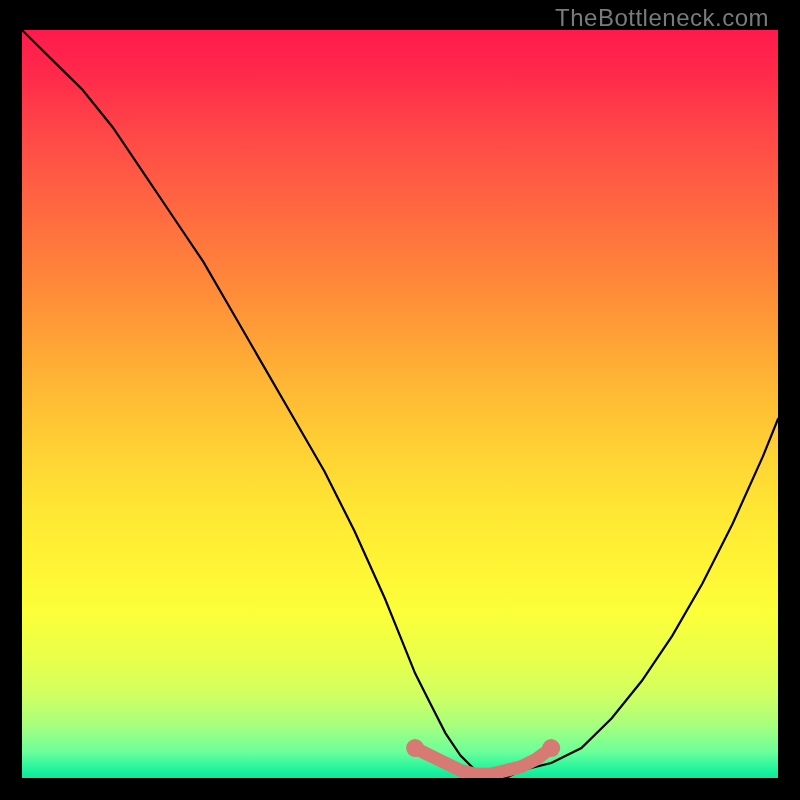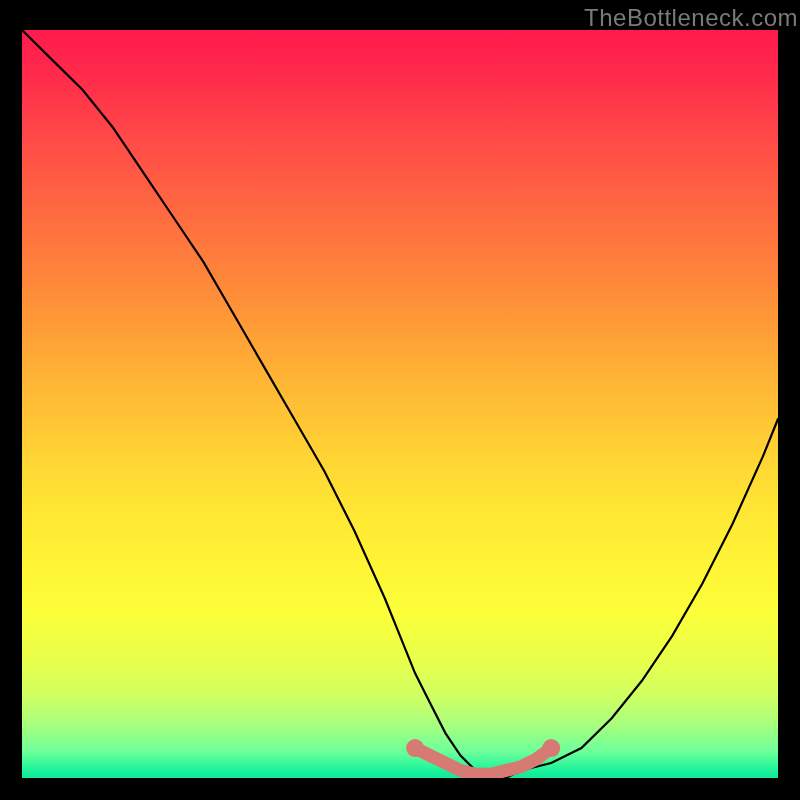--- a/index.html
+++ b/index.html
@@ -13,21 +13,21 @@
   }
   .frame {
     position: relative;
     width: 800px;
     height: 800px;
     background: #000;
   }
   .watermark {
     position: absolute;
     top: 4px;
-    right: 2px;
+    right: 31px;
     color: #7a7a7a;
     font-size: 24px;
     font-weight: 500;
     letter-spacing: 0.5px;
     user-select: none;
   }
   .plot-area {
     position: absolute;
     left: 22px;
     top: 30px;

